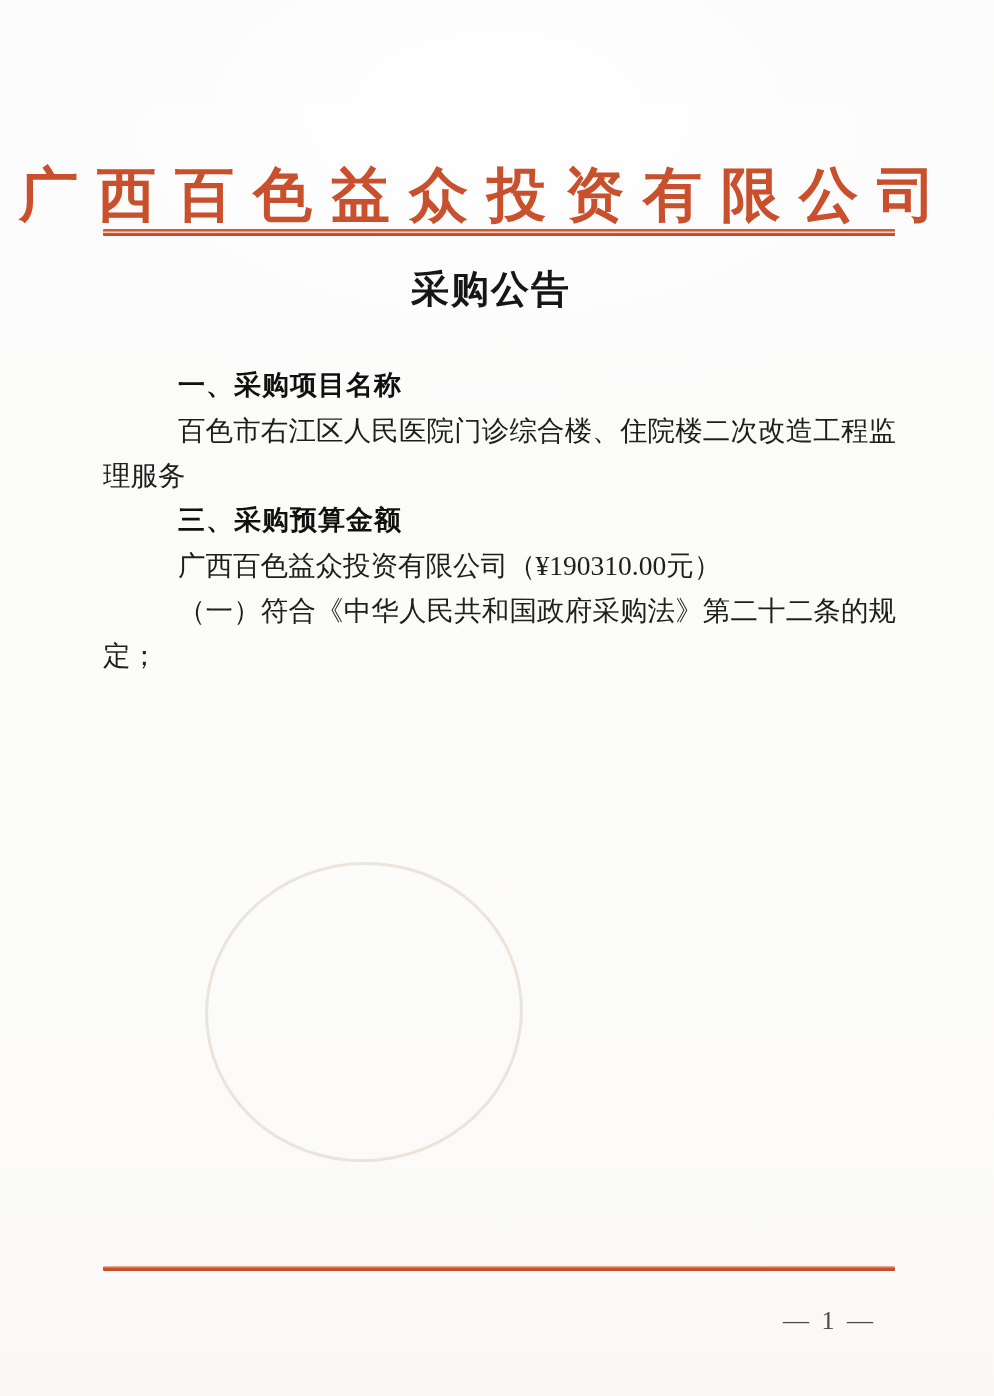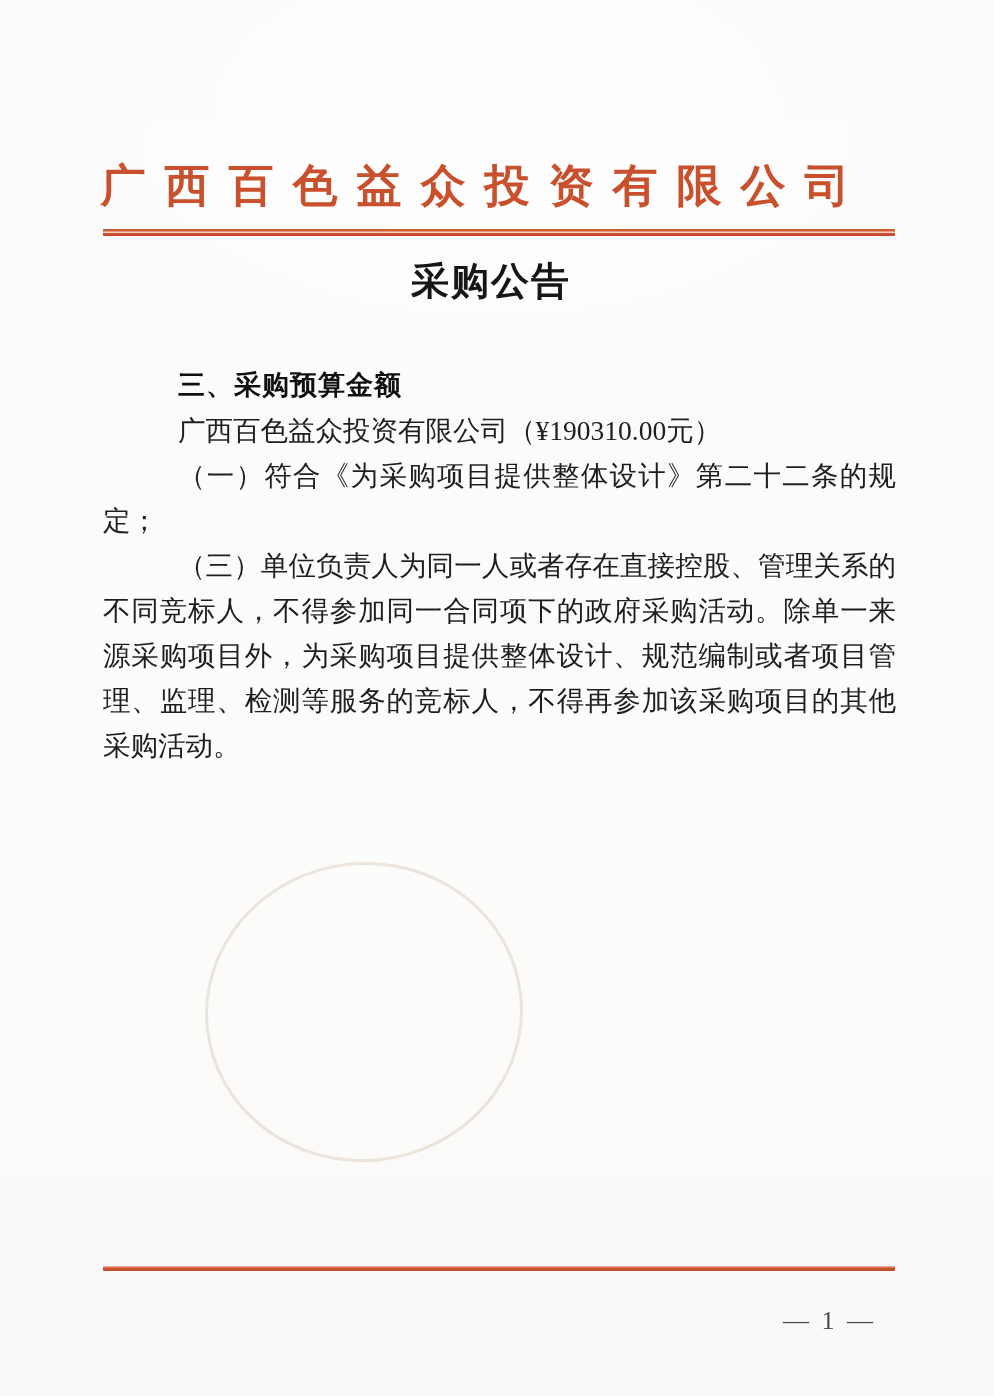--- a/index.html
+++ b/index.html
@@ -23,42 +23,42 @@
     background:
       radial-gradient(ellipse 900px 500px at 50% 8%, rgba(255,255,255,0.9), rgba(255,255,255,0) 70%),
       linear-gradient(180deg, #fbfafa 0%, #fcfcfb 60%, #faf9f8 100%);
   }
   .company-title {
     position: absolute;
     top: 156px;
     left: 0;
     width: 950px;
     text-align: center;
-    font-size: 45px;
+    font-size: 59px;
     font-weight: 700;
     color: var(--accent);
     letter-spacing: 19px;
     padding-left: 19px; 
     white-space: nowrap;
   }
   .header-rule {
     position: absolute;
     top: 229px;
     left: 103px;
     width: 792px;
     height: 7px;
     background: linear-gradient(180deg,
       #d05a31 0%, #d05a31 28%,
       #f3cdbb 42%, #f3cdbb 52%,
       #c7482a 66%, #c7482a 100%);
     border-radius: 1px;
   }
   .doc-title {
     position: absolute;
-    top: 256px;
+    top: 264px;
     left: 0;
     width: 982px;
     text-align: center;
     font-size: 38px;
     font-weight: 700;
     color: #161616;
     letter-spacing: 2px;
   }
   .body-text {
     position: absolute;
@@ -121,31 +121,32 @@
 
   <div class="company-title">广西百色益众投资有限公司</div>
 
   <div class="header-rule"></div>
 
   <div class="doc-title">采购公告</div>
 
   <div class="body-text">
 
     <div class="section">
+      <div class="section-heading">一、采购项目名称</div>
+      <p class="para">百色市右江区人民医院门诊综合楼、住院楼二次改造工程监理服务</p>
     </div>
 
 
     <div class="section">
       <div class="section-heading">三、采购预算金额</div>
       <p class="para">广西百色益众投资有限公司（¥190310.00元）</p>
     </div>
 
     <div class="section">
-      <p class="para">（一）符合《为采购项目提供整体设计》第二十二条的规定；</p>
-      <p class="para">（三）单位负责人为同一人或者存在直接控股、管理关系的不同竞标人，不得参加同一合同项下的政府采购活动。除单一来源采购项目外，为采购项目提供整体设计、规范编制或者项目管理、监理、检测等服务的竞标人，不得再参加该采购项目的其他采购活动。</p>
+      <p class="para">（一）符合《中华人民共和国政府采购法》第二十二条的规定；</p>
     </div>
 
   </div>
 
   <div class="seal-watermark"></div>
 
   <div class="footer-rule"></div>
 
   <div class="page-number">— 1 —</div>
 

